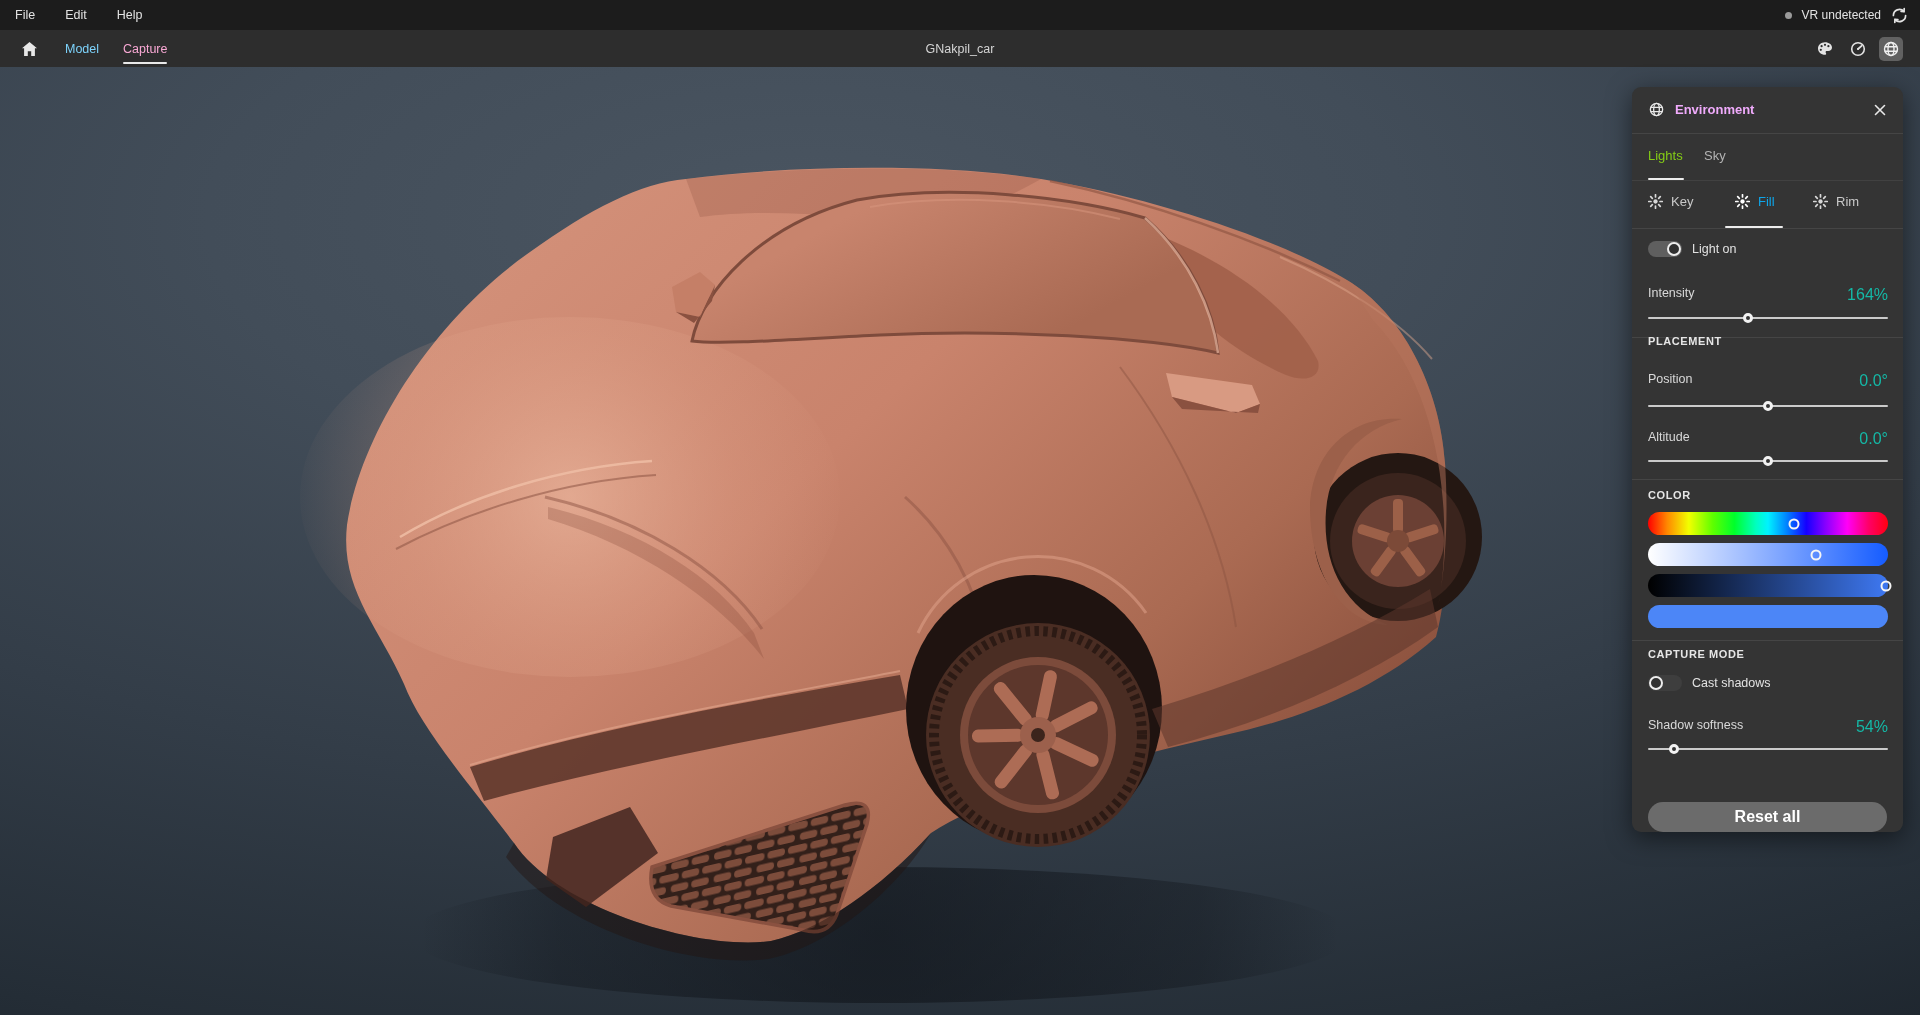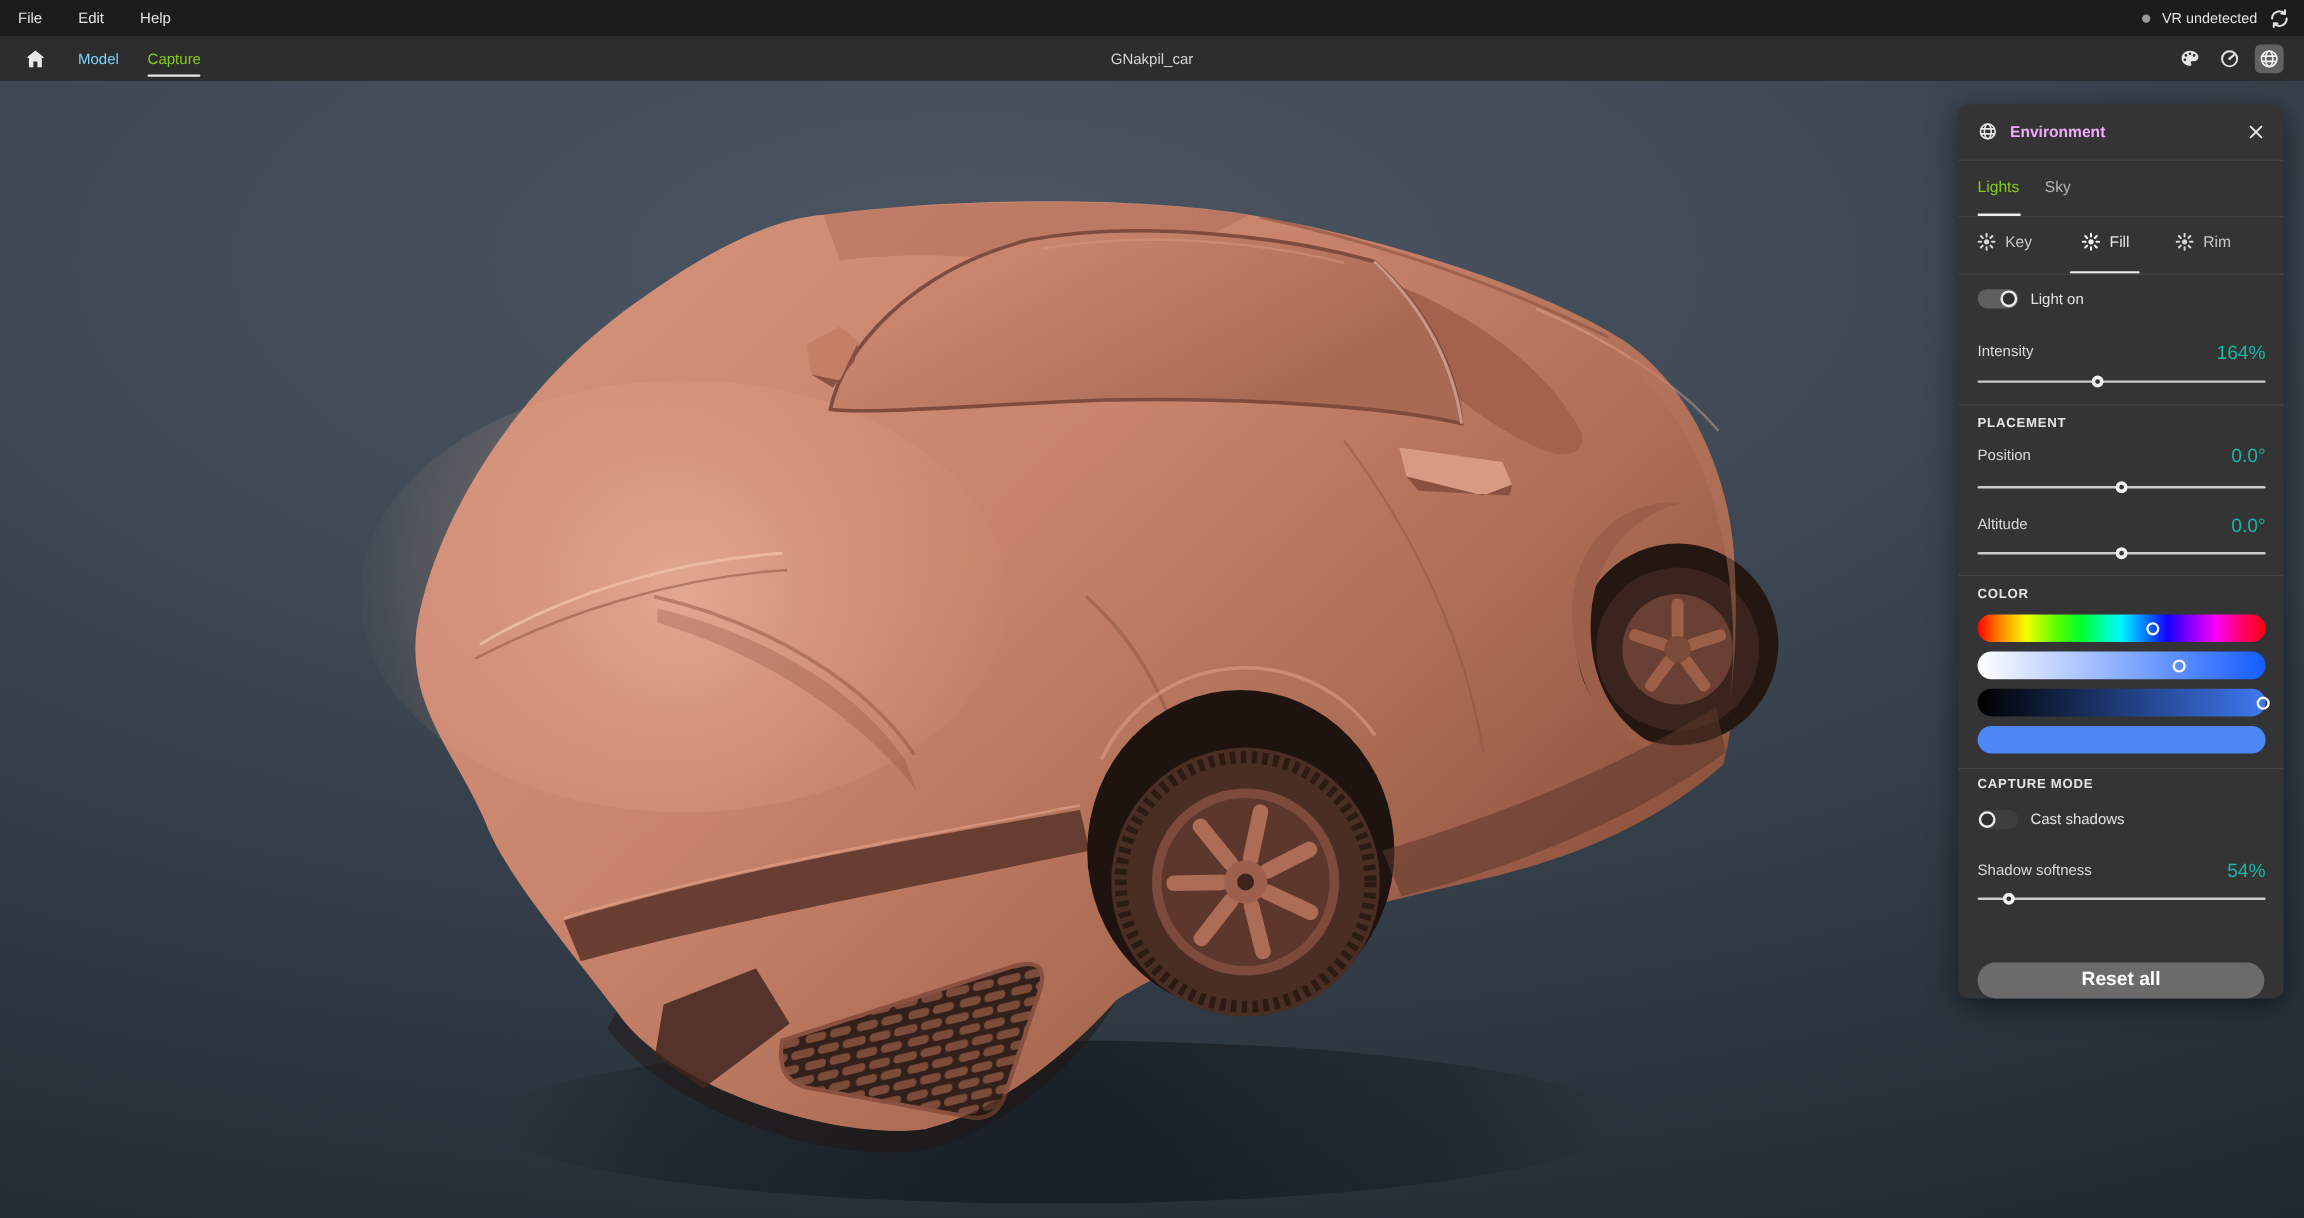--- a/index.html
+++ b/index.html
@@ -13,21 +13,21 @@
   .menubar-right { position:absolute; right:12px; top:0; height:30px; display:flex; align-items:center; gap:10px; }
   .vr-dot { width:7px; height:7px; border-radius:50%; background:#9a9a9a; }
   .vr-text { color:#e3e3e3; font-size:12px; }
   .icon-btn { display:flex; align-items:center; justify-content:center; }
 
   
   .toolbar { position:absolute; top:30px; left:0; width:1920px; height:37px; background:#2d2d2d; z-index:30; }
   .home-btn { position:absolute; left:18px; top:8px; width:22px; height:22px; display:flex; align-items:center; justify-content:center; }
   .tb-tab { position:absolute; top:0; height:37px; display:flex; align-items:center; color:#7dd3fc; font-size:12.5px; }
   .tb-tab.model { left:65px; }
-  .tb-tab.capture { left:123px; color:#84cc16; }
+  .tb-tab.capture { left:123px; color:#f9a8d4; }
   .tb-tab.capture::after { content:""; position:absolute; left:0; right:0; bottom:3px; height:2px; background:#e9e9e9; border-radius:1px; }
   .tb-title { position:absolute; left:0; right:0; top:0; height:37px; display:flex; align-items:center; justify-content:center;
     color:#d4d4d4; font-size:12.5px; pointer-events:none; }
   .tb-icons { position:absolute; right:17px; top:0; height:37px; display:flex; align-items:center; gap:9px; }
   .tb-iconwrap { width:24px; height:24px; border-radius:5px; display:flex; align-items:center; justify-content:center; }
   .tb-iconwrap.active { background:#616161; }
 
   
   .viewport { position:absolute; top:67px; left:0; width:1920px; height:948px;
     background:radial-gradient(130% 115% at 42% 16%, #4a5561 0%, #424d59 24%, #333d48 52%, #242d36 78%, #161c23 100%); }
@@ -44,21 +44,21 @@
 
   .p-tabs { position:absolute; top:46px; left:0; width:100%; height:47px; }
   .p-tab { position:absolute; top:15px; font-size:13px; color:#b3b3b3; }
   .p-tab.lights { left:16px; color:#84cc16; }
   .p-tab.sky { left:72px; }
   .tab-underline { position:absolute; left:16px; bottom:0px; width:36px; height:2px; background:#ededed; border-radius:1px; }
 
   .p-lighttabs { position:absolute; top:93px; left:0; width:100%; height:48px; }
   .lt-item { position:absolute; top:14px; display:flex; align-items:center; gap:8px; font-size:13px; color:#c9c9c9; }
   .lt-item.key { left:16px; }
-  .lt-item.fill { left:103px; color:#e5e5e5; }
+  .lt-item.fill { left:103px; color:#0ea5e9; }
   .lt-item.rim { left:181px; }
   .lt-underline { position:absolute; left:93px; bottom:0px; width:58px; height:2px; background:#ededed; border-radius:1px; }
 
   .row-label { position:absolute; left:16px; font-size:12.5px; color:#d9d9d9; }
   .row-value { position:absolute; right:15px; font-size:16px; color:#14b8a6; }
   .section-head { position:absolute; left:16px; font-size:11px; font-weight:700; letter-spacing:.6px; color:#e6e6e6; }
 
   .toggle { position:absolute; width:34px; height:16px; border-radius:8px; background:#3e3e3e; }
   .toggle .tknob { position:absolute; top:50%; transform:translateY(-50%); left:1px; width:14px; height:14px;
     border-radius:50%; background:#303030; border:2px solid #ededed; }
@@ -333,21 +333,21 @@
   <span class="toggle-label" style="top:155px">Light on</span>
 
   <span class="row-label" style="top:199px">Intensity</span>
   <span class="row-value" style="top:199px">164%</span>
   <div class="slider" style="top:223px">
     <span class="track"></span>
       <span class="knob" style="left: 41.7%;"></span>
   </div>
   <div class="divider" style="top:250px"></div>
 
-  <span class="section-head" style="top:260px">PLACEMENT</span>
+  <span class="section-head" style="top:248px">PLACEMENT</span>
   <span class="row-label" style="top:285px">Position</span>
   <span class="row-value" style="top:285px">0.0°</span>
   <div class="slider" style="top:311px">
     <span class="track"></span>
       <span class="knob" style="left: 50%;"></span>
   </div>
   <span class="row-label" style="top:343px">Altitude</span>
   <span class="row-value" style="top:343px">0.0°</span>
   <div class="slider" style="top:366px">
     <span class="track"></span>

